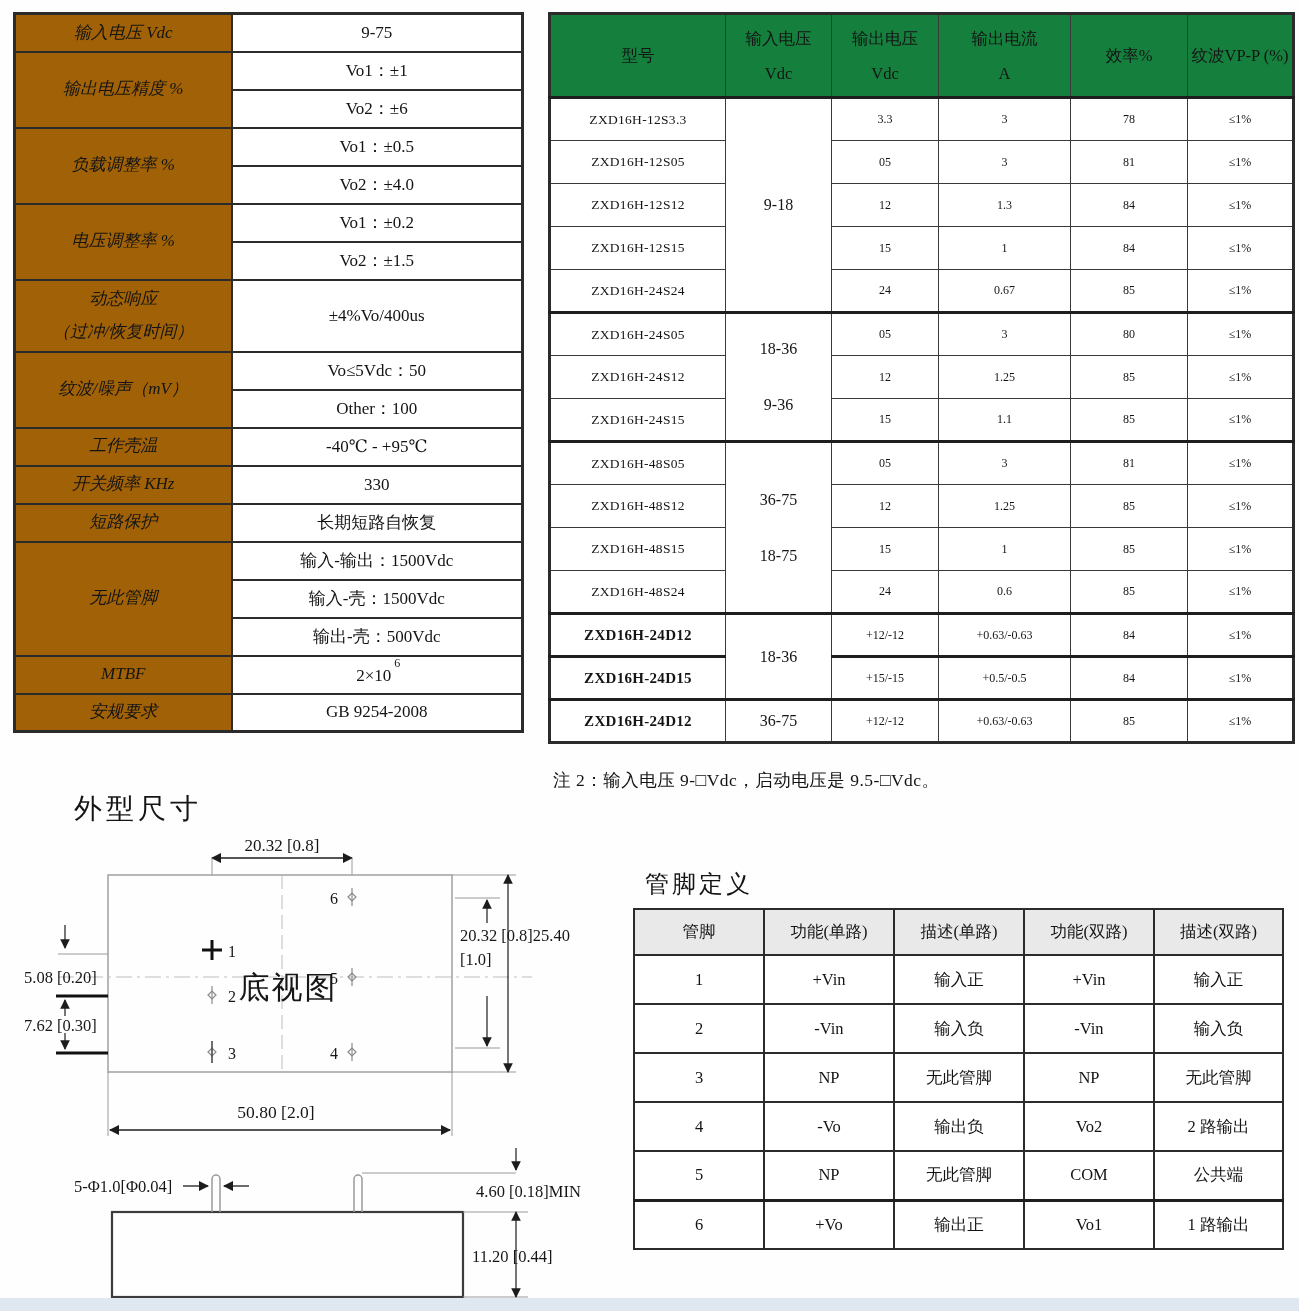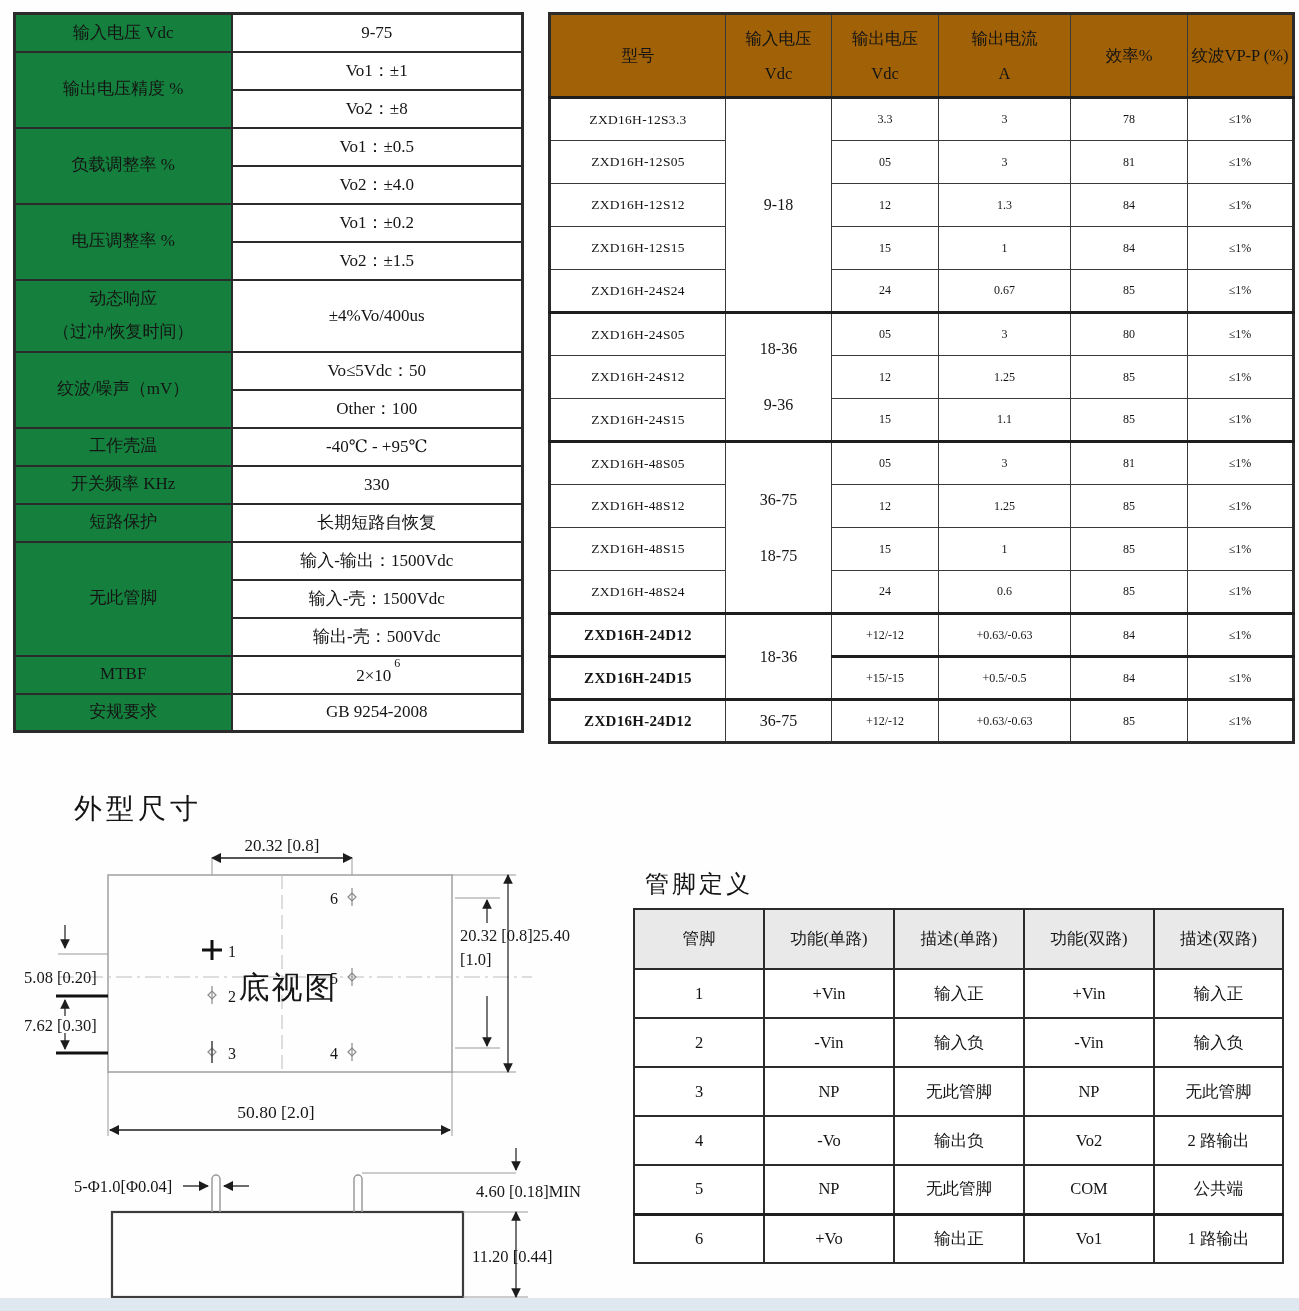--- a/index.html
+++ b/index.html
@@ -6,29 +6,29 @@
   .page{position:relative;width:1299px;height:1311px;background:#fefefe;overflow:hidden;
         font-family:"Liberation Serif","DejaVu Serif",serif;color:#141414;}
   table{border-collapse:collapse;table-layout:fixed;position:absolute;background:#fff;}
 
   
   #spec-table{left:13px;top:12px;width:508px;border:3px solid #2b2b2b;}
   #spec-table td{border:2px solid #2b2b2b;text-align:center;vertical-align:middle;
                  font-size:17px;padding:0 4px;}
   #spec-table tr{height:38px;}
   #spec-table tr.tall{height:72px;}
-  #spec-table td.lbl{background:#15803d;white-space:pre-line;line-height:1.9;}
+  #spec-table td.lbl{background:#a16207;white-space:pre-line;line-height:1.9;font-style:italic;}
   #spec-table sup{font-size:12px;position:relative;top:-7px;left:3px;}
 
   
   #model-table{left:548px;top:12px;width:744px;border:3px solid #2b2b2b;}
   #model-table th,#model-table td{border:1.5px solid #3a3a3a;text-align:center;
                  vertical-align:middle;padding:0 2px;}
   #model-table thead tr{height:84px;}
-  #model-table thead th{background:#a16207;font-weight:normal;font-size:16.5px;}
+  #model-table thead th{background:#15803d;font-weight:normal;font-size:16.5px;}
   #model-table thead th .l2{margin-top:14px;}
   #model-table tbody tr{height:43px;}
   #model-table td.mname{font-size:13.5px;letter-spacing:.3px;}
   #model-table td.mname.b{font-weight:bold;font-size:15px;text-align:center;}
   #model-table td.num{font-size:12px;}
   #model-table td.inp{font-size:16px;}
   #model-table td.inp div+div{margin-top:38px;}
   #model-table tr.gstart td{border-top:3px solid #1e1e1e;}
 
   
@@ -36,21 +36,21 @@
   .note{font-size:17.5px;margin-bottom:31px;letter-spacing:.5px;}
 
   
   #outline-title{position:absolute;left:74px;top:790px;font-size:28px;letter-spacing:4px;}
   #pin-title{position:absolute;left:645px;top:868px;font-size:24px;letter-spacing:3px;}
 
   
   #pin-table{left:633px;top:908px;width:649px;border:2.5px solid #2b2b2b;}
   #pin-table th,#pin-table td{border:2px solid #2b2b2b;text-align:center;
                  vertical-align:middle;font-size:16.5px;padding:0;}
-  #pin-table thead tr{height:60px;}
+  #pin-table thead tr{height:46px;}
   #pin-table thead th{background:#e9e9e9;font-weight:normal;}
   #pin-table tbody tr{height:49px;}
   #pin-table tbody tr.last td{border-top:3px solid #1e1e1e;}
 
   
   #drawing{position:absolute;left:0;top:828px;}
   #drawing text{font-family:"Liberation Serif","DejaVu Serif",serif;fill:#161616;}
 
   
   #strip{position:absolute;left:0;top:1298px;width:1299px;height:13px;background:#dfe8f1;}
@@ -68,21 +68,21 @@
     <tbody>
         <tr>
           <td class="lbl" rowspan="1">输入电压 Vdc</td>
           <td class="val">9-75</td>
         </tr>
         <tr>
           <td class="lbl" rowspan="2">输出电压精度 %</td>
           <td class="val">Vo1：±1</td>
         </tr>
         <tr>
-          <td class="val">Vo2：±8</td>
+          <td class="val">Vo2：±6</td>
         </tr>
         <tr>
           <td class="lbl" rowspan="2">负载调整率 %</td>
           <td class="val">Vo1：±0.5</td>
         </tr>
         <tr>
           <td class="val">Vo2：±4.0</td>
         </tr>
         <tr>
           <td class="lbl" rowspan="2">电压调整率 %</td>
@@ -290,20 +290,21 @@
           </td>
           <td class="num">+12/-12</td>
           <td class="num">+0.63/-0.63</td>
           <td class="num">85</td>
           <td class="num">≤1%</td>
         </tr>
       </tbody>
   </table>
 
   <div class="notes">
+    <div class="note">注 2：输入电压 9-□Vdc，启动电压是 9.5-□Vdc。</div>
   </div>
 
   <div id="outline-title">外型尺寸</div>
   <div id="pin-title">管脚定义</div>
 
   <svg id="drawing" width="640" height="483" viewBox="0 0 640 483">
     <defs>
       <marker id="arr" viewBox="0 0 10 10" refX="9" refY="5" markerWidth="8" markerHeight="8" orient="auto-start-reverse">
           <path d="M0,0L10,5L0,10z" fill="#1c1c1c"></path>
         </marker>

